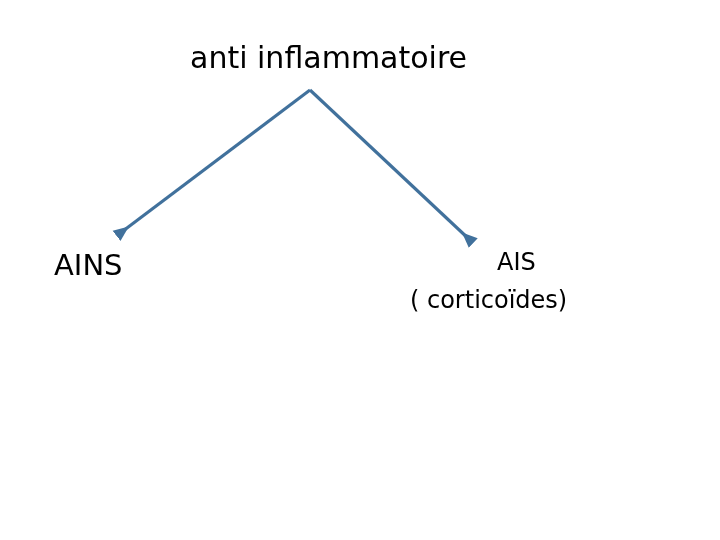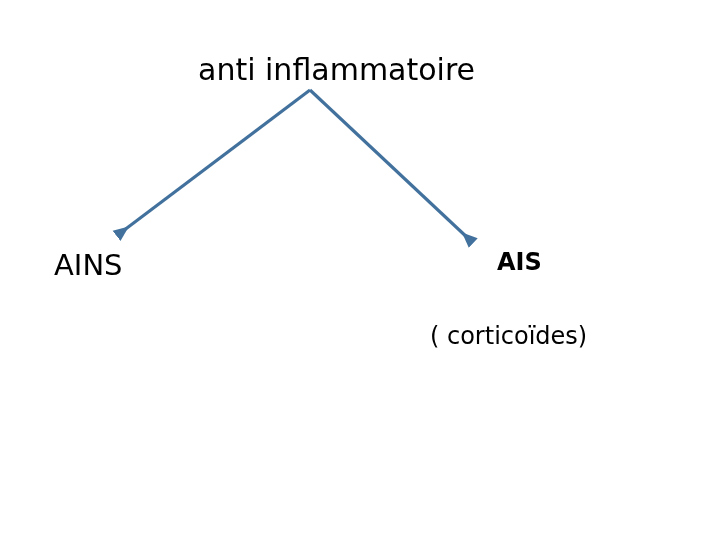--- a/index.html
+++ b/index.html
@@ -22,41 +22,38 @@
   .txt {
     position: absolute;
     color: #000000;
     font-family: "DejaVu Sans", sans-serif;
     font-weight: 400;
     white-space: pre;
     line-height: 1.05;
   }
   #title-text {
     left: 190px;
-    top: 54px;
+    top: 42px;
     font-size: 30px;
     letter-spacing: 0px;
-    margin-left: 8px;
   }
   #left-branch-label {
     left: 54px;
     top: 250px;
     font-size: 29px;
   }
   #right-branch-label {
     left: 497px;
     top: 250px;
     font-size: 24px;
-    font-weight: bold;
   }
   #right-branch-sublabel {
-    left: 430px;
+    left: 410px;
     top: 288px;
     font-size: 24px;
-    margin-top: 36px;
   }
   #arrow-layer {
     position: absolute;
     left: 0;
     top: 0;
     width: 720px;
     height: 540px;
   }
 </style>
 </head>

